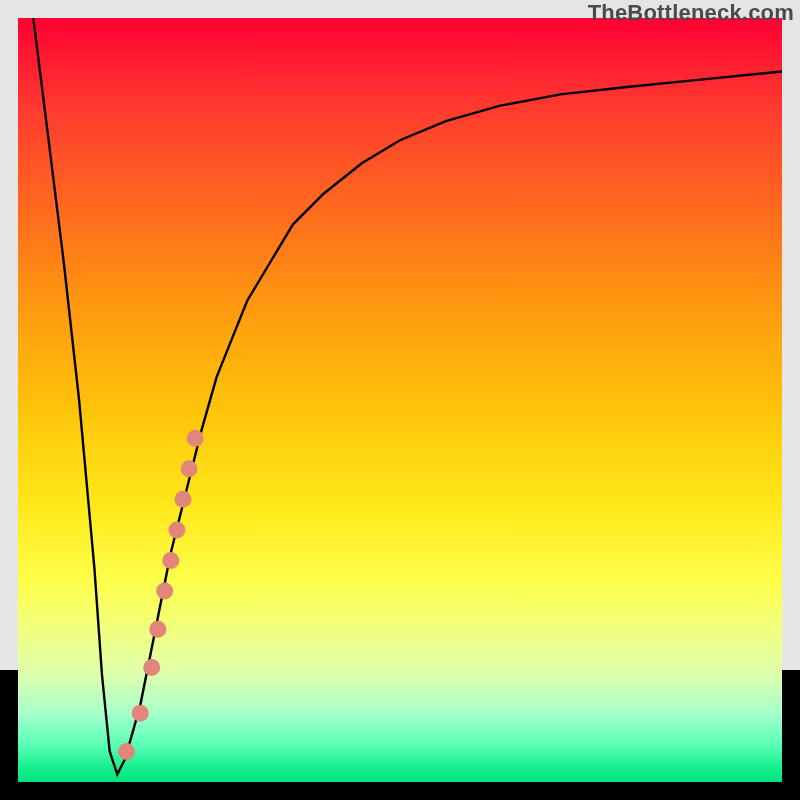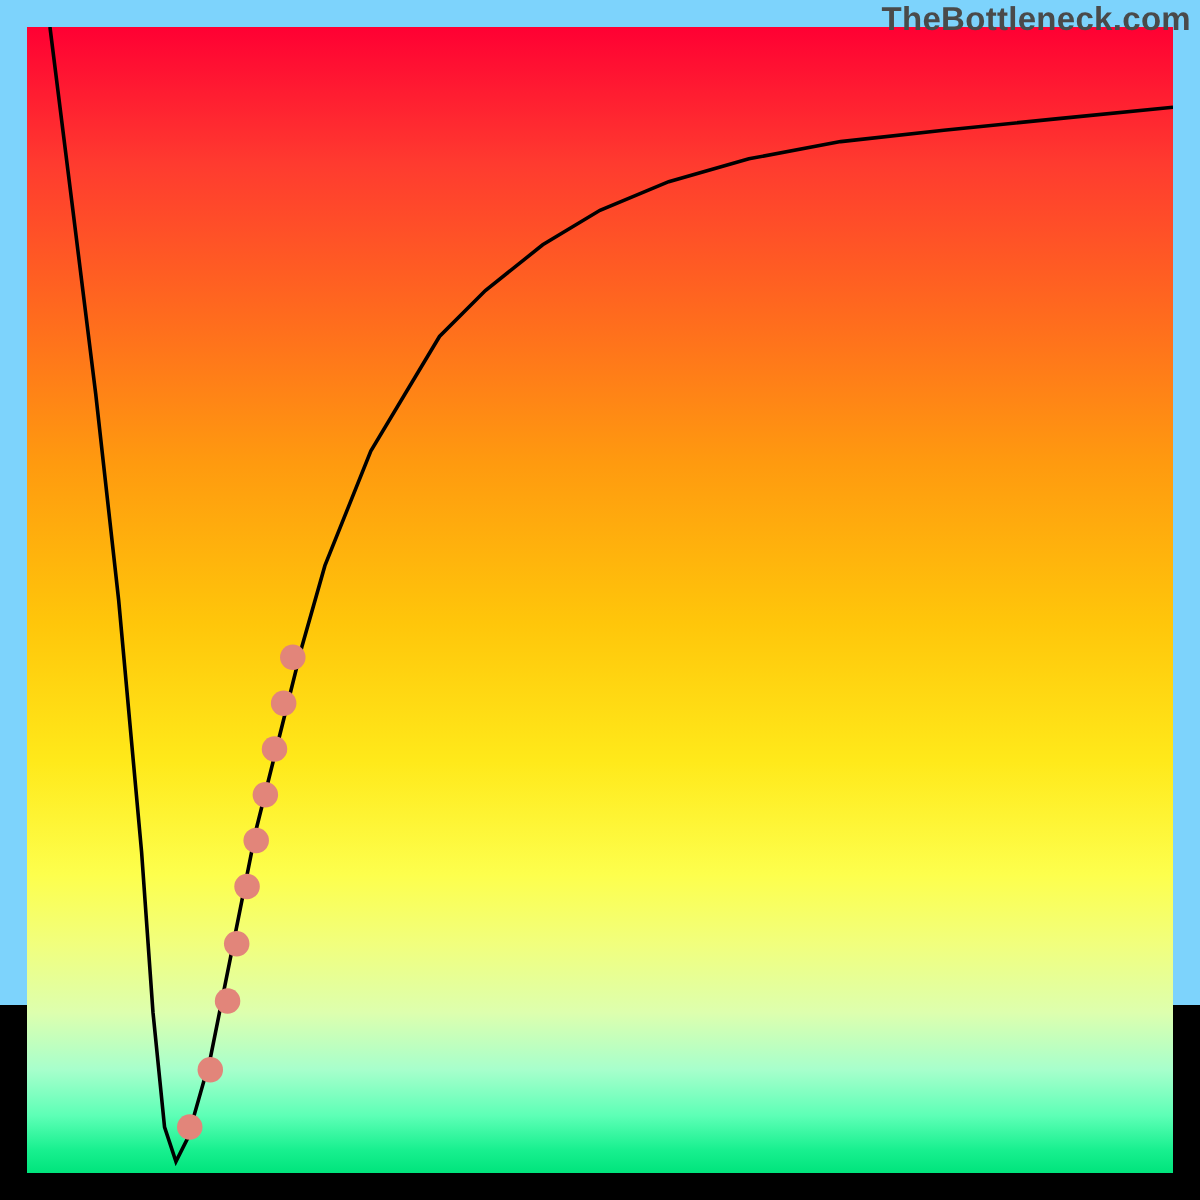--- a/index.html
+++ b/index.html
@@ -8,21 +8,21 @@
     width: 800px;
     height: 800px;
     overflow: hidden;
     background: #000;
     font-family: Arial, Helvetica, sans-serif;
   }
   .frame {
     position: relative;
     width: 800px;
     height: 670px;
-    background: #7dd3fc;
+    background: #e5e5e5;
   }
   .plot {
     position: absolute;
     left: 18px;
     top: 18px;
     width: 764px;
     height: 764px;
     background: linear-gradient(
       to bottom,
       #ff0033 0%,

